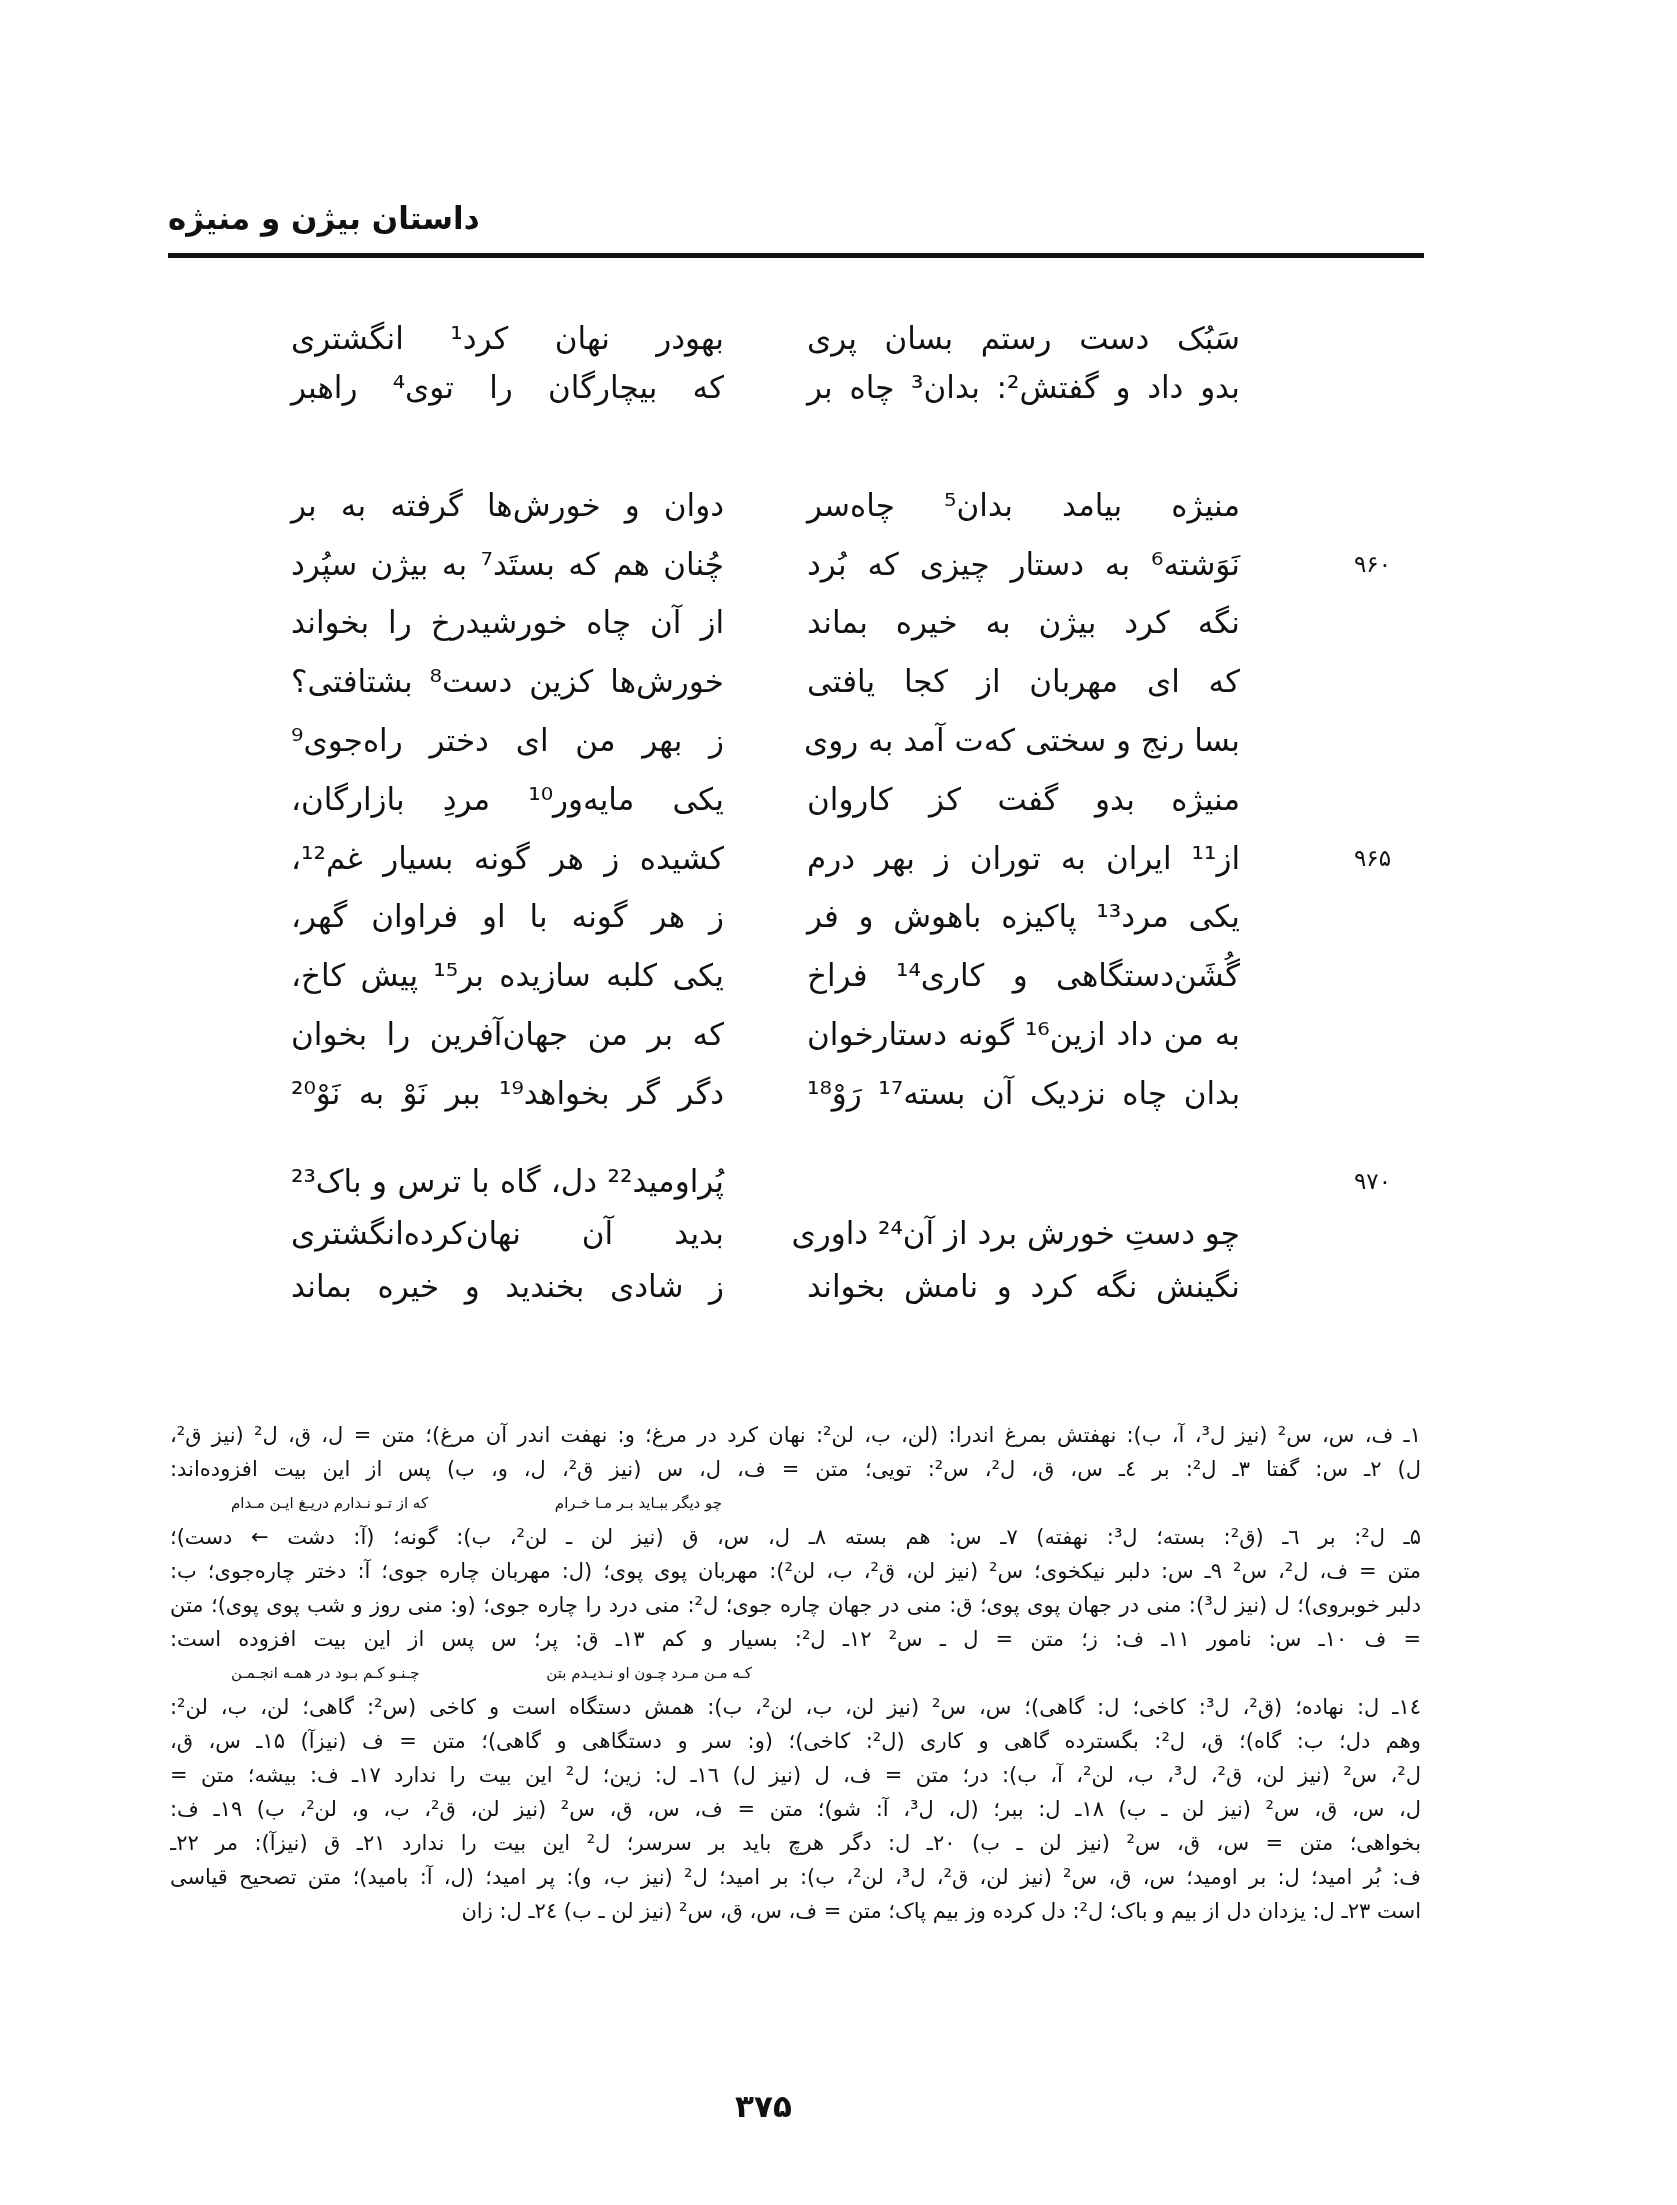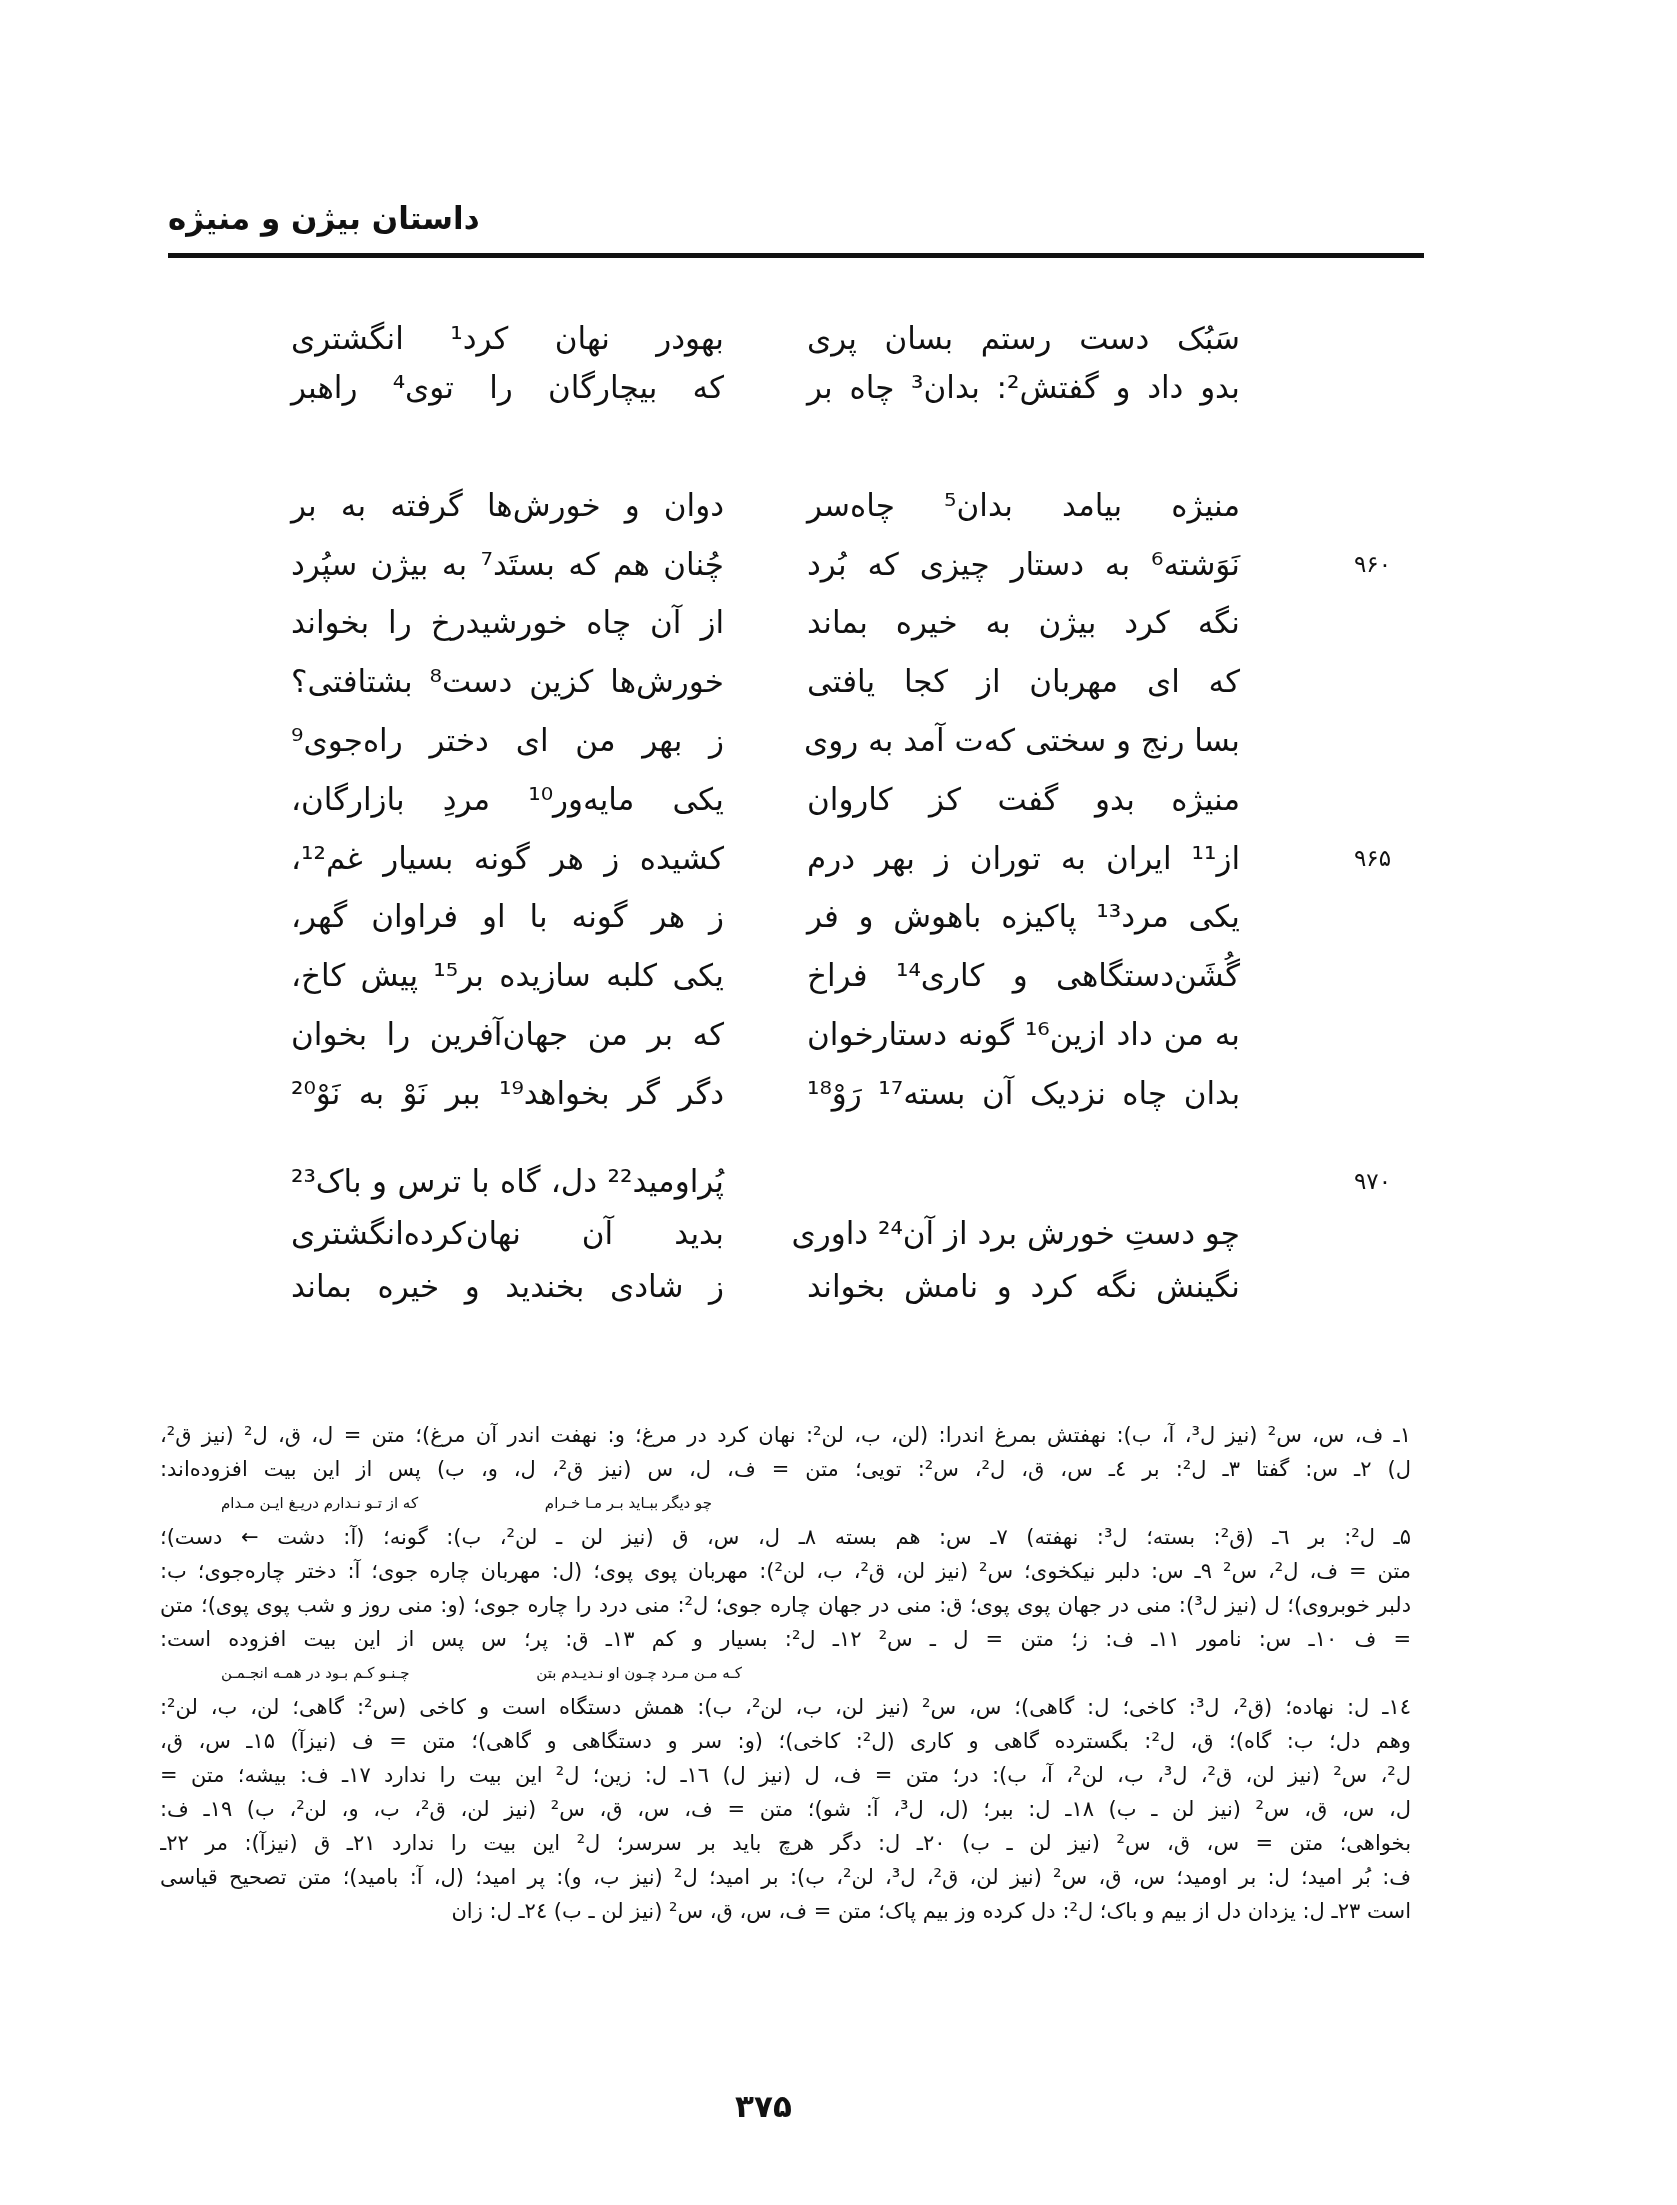--- a/index.html
+++ b/index.html
@@ -21,21 +21,21 @@
     position: absolute; direction: rtl; text-align: justify; text-align-last: justify;
     font-family: "DejaVu Sans", sans-serif; font-size: 31px; line-height: 45px; white-space: nowrap;
   }
   .hemi.right { left: 807px; width: 433px; }
   .hemi.left { left: 291px; width: 433px; }
   .verse-num {
     position: absolute; left: 1342px; width: 61px; text-align: center; direction: rtl;
     font-family: "DejaVu Sans", sans-serif; font-size: 23px; line-height: 45px;
   }
   .footnotes {
-    position: absolute; left: 160px; top: 1418px; width: 1251px; direction: rtl;
+    position: absolute; left: 170px; top: 1418px; width: 1251px; direction: rtl;
     font-family: "DejaVu Sans", sans-serif; font-size: 21px; line-height: 34px;
     text-align: justify;
   }
   .fn-line { display: block; white-space: nowrap; overflow: hidden; text-align: justify; text-align-last: justify; }
   .fn-verse {
     display: block; text-align: left; white-space: nowrap; font-size: 15px;
   }
   .fn-verse span { display: inline-block; margin: 0 61px; }
   .page-number {
     position: absolute; left: 723px; top: 2088px; width: 81px; text-align: center;

